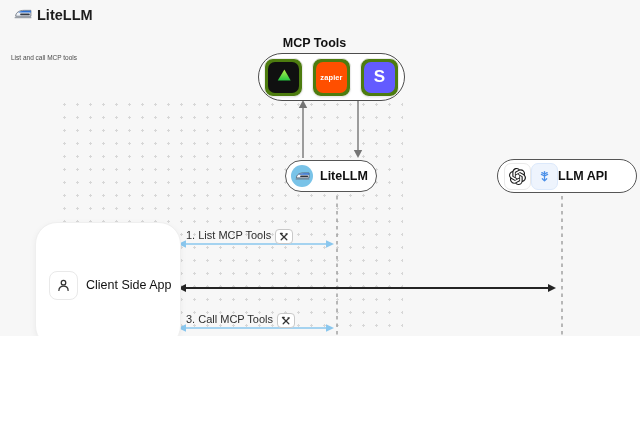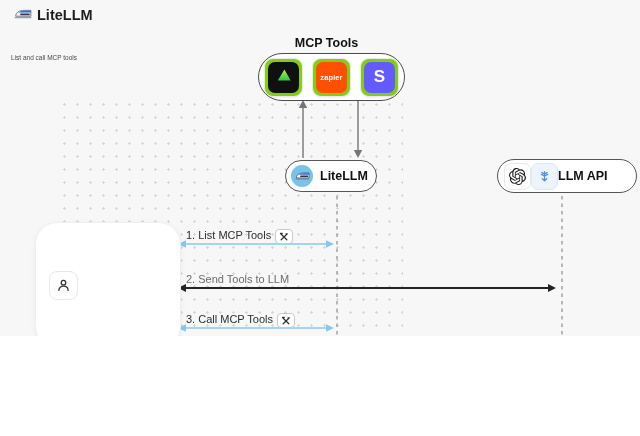--- a/index.html
+++ b/index.html
@@ -8,26 +8,26 @@
   .dots{position:absolute;left:58px;top:98px;width:345px;height:248px;
         background-image:radial-gradient(circle,#d7d7d7 1px,transparent 1.4px);
         background-size:13px 13px;}
   .abs{position:absolute;}
   
   .brand{left:14px;top:7px;display:flex;align-items:center;gap:5px;
          font-size:14.5px;font-weight:600;color:#1d1d1d;}
   .page-title{left:10px;top:28px;font-size:16.5px;font-weight:800;color:#000;letter-spacing:-.2px;}
   .page-subtitle{left:11px;top:54px;font-size:6.5px;color:#4a4a4a;}
   
-  .mcp-label{left:254px;top:36px;width:145px;text-align:center;
+  .mcp-label{left:242px;top:36px;width:145px;text-align:center;
              font-size:12.5px;font-weight:600;color:#111;}
   .mcp-pill{left:258px;top:53px;width:145px;height:46px;background:#fff;
             border:1.3px solid #4d4d4d;border-radius:24px;
             display:flex;align-items:center;justify-content:center;gap:9px;}
-  .tool-tile{width:37px;height:37px;background:#84cc16;border:1px solid #ebebeb;border-radius:9px;
+  .tool-tile{width:37px;height:37px;background:#4d7c0f;border:1px solid #ebebeb;border-radius:9px;
              box-shadow:0 1px 2px rgba(0,0,0,.06);
              display:flex;align-items:center;justify-content:center;}
   .tool-inner{width:31px;height:31px;border-radius:7px;
               display:flex;align-items:center;justify-content:center;}
   .tri-bg{background:#101010;}
   .zap-bg{background:var(--zapier-orange,#ff4f00);color:#fff;font-size:7.5px;font-weight:700;letter-spacing:.1px;}
   .stripe-bg{background:var(--stripe-purple,#635bff);color:#fff;font-size:17px;font-weight:700;}
   
   .node{background:#fff;display:flex;align-items:center;}
   .litellm-node{left:285px;top:160px;width:92px;height:32px;border:1.3px solid #555;
@@ -161,35 +161,33 @@
     <span class="node-label">LLM API</span>
   </div>
 
   <div class="abs node client-node">
     <span class="client-icon-tile">
       <svg width="17" height="17" viewBox="0 0 24 24" fill="none" stroke="#333" stroke-width="1.8" stroke-linecap="round">
         <circle cx="12" cy="8" r="3.2"></circle>
         <path d="M5.5 19 C5.5 14.8 8.4 13 12 13 C15.6 13 18.5 14.8 18.5 19"></path>
       </svg>
     </span>
+    <span class="node-label">Client Side App</span>
   </div>
 
   <div class="flow" style="top:229px">
     <span>1. List MCP Tools</span>
     <span class="tool-badge">
       <svg width="10" height="10" viewBox="0 0 16 16" stroke="#333" stroke-width="2" stroke-linecap="round">
         <path d="M3.5 12.5 L12.5 3.5"></path>
         <path d="M3.5 3.5 L12.5 12.5"></path>
         <path d="M2.5 2.5 h2.5" stroke-width="2.4"></path>
         <path d="M13.5 2.8 a2.6 2.6 0 0 0 -2.6 0" fill="none" stroke-width="1.6"></path>
       </svg>
     </span>
-  </div>
-  <div class="flow gray" style="top:273px">
-    <span>2. Send Tools to LLM</span>
   </div>
   <div class="flow" style="top:313px">
     <span>3. Call MCP Tools</span>
     <span class="tool-badge">
       <svg width="10" height="10" viewBox="0 0 16 16" stroke="#333" stroke-width="2" stroke-linecap="round">
         <path d="M3.5 12.5 L12.5 3.5"></path>
         <path d="M3.5 3.5 L12.5 12.5"></path>
         <path d="M2.5 2.5 h2.5" stroke-width="2.4"></path>
         <path d="M13.5 2.8 a2.6 2.6 0 0 0 -2.6 0" fill="none" stroke-width="1.6"></path>
       </svg>

